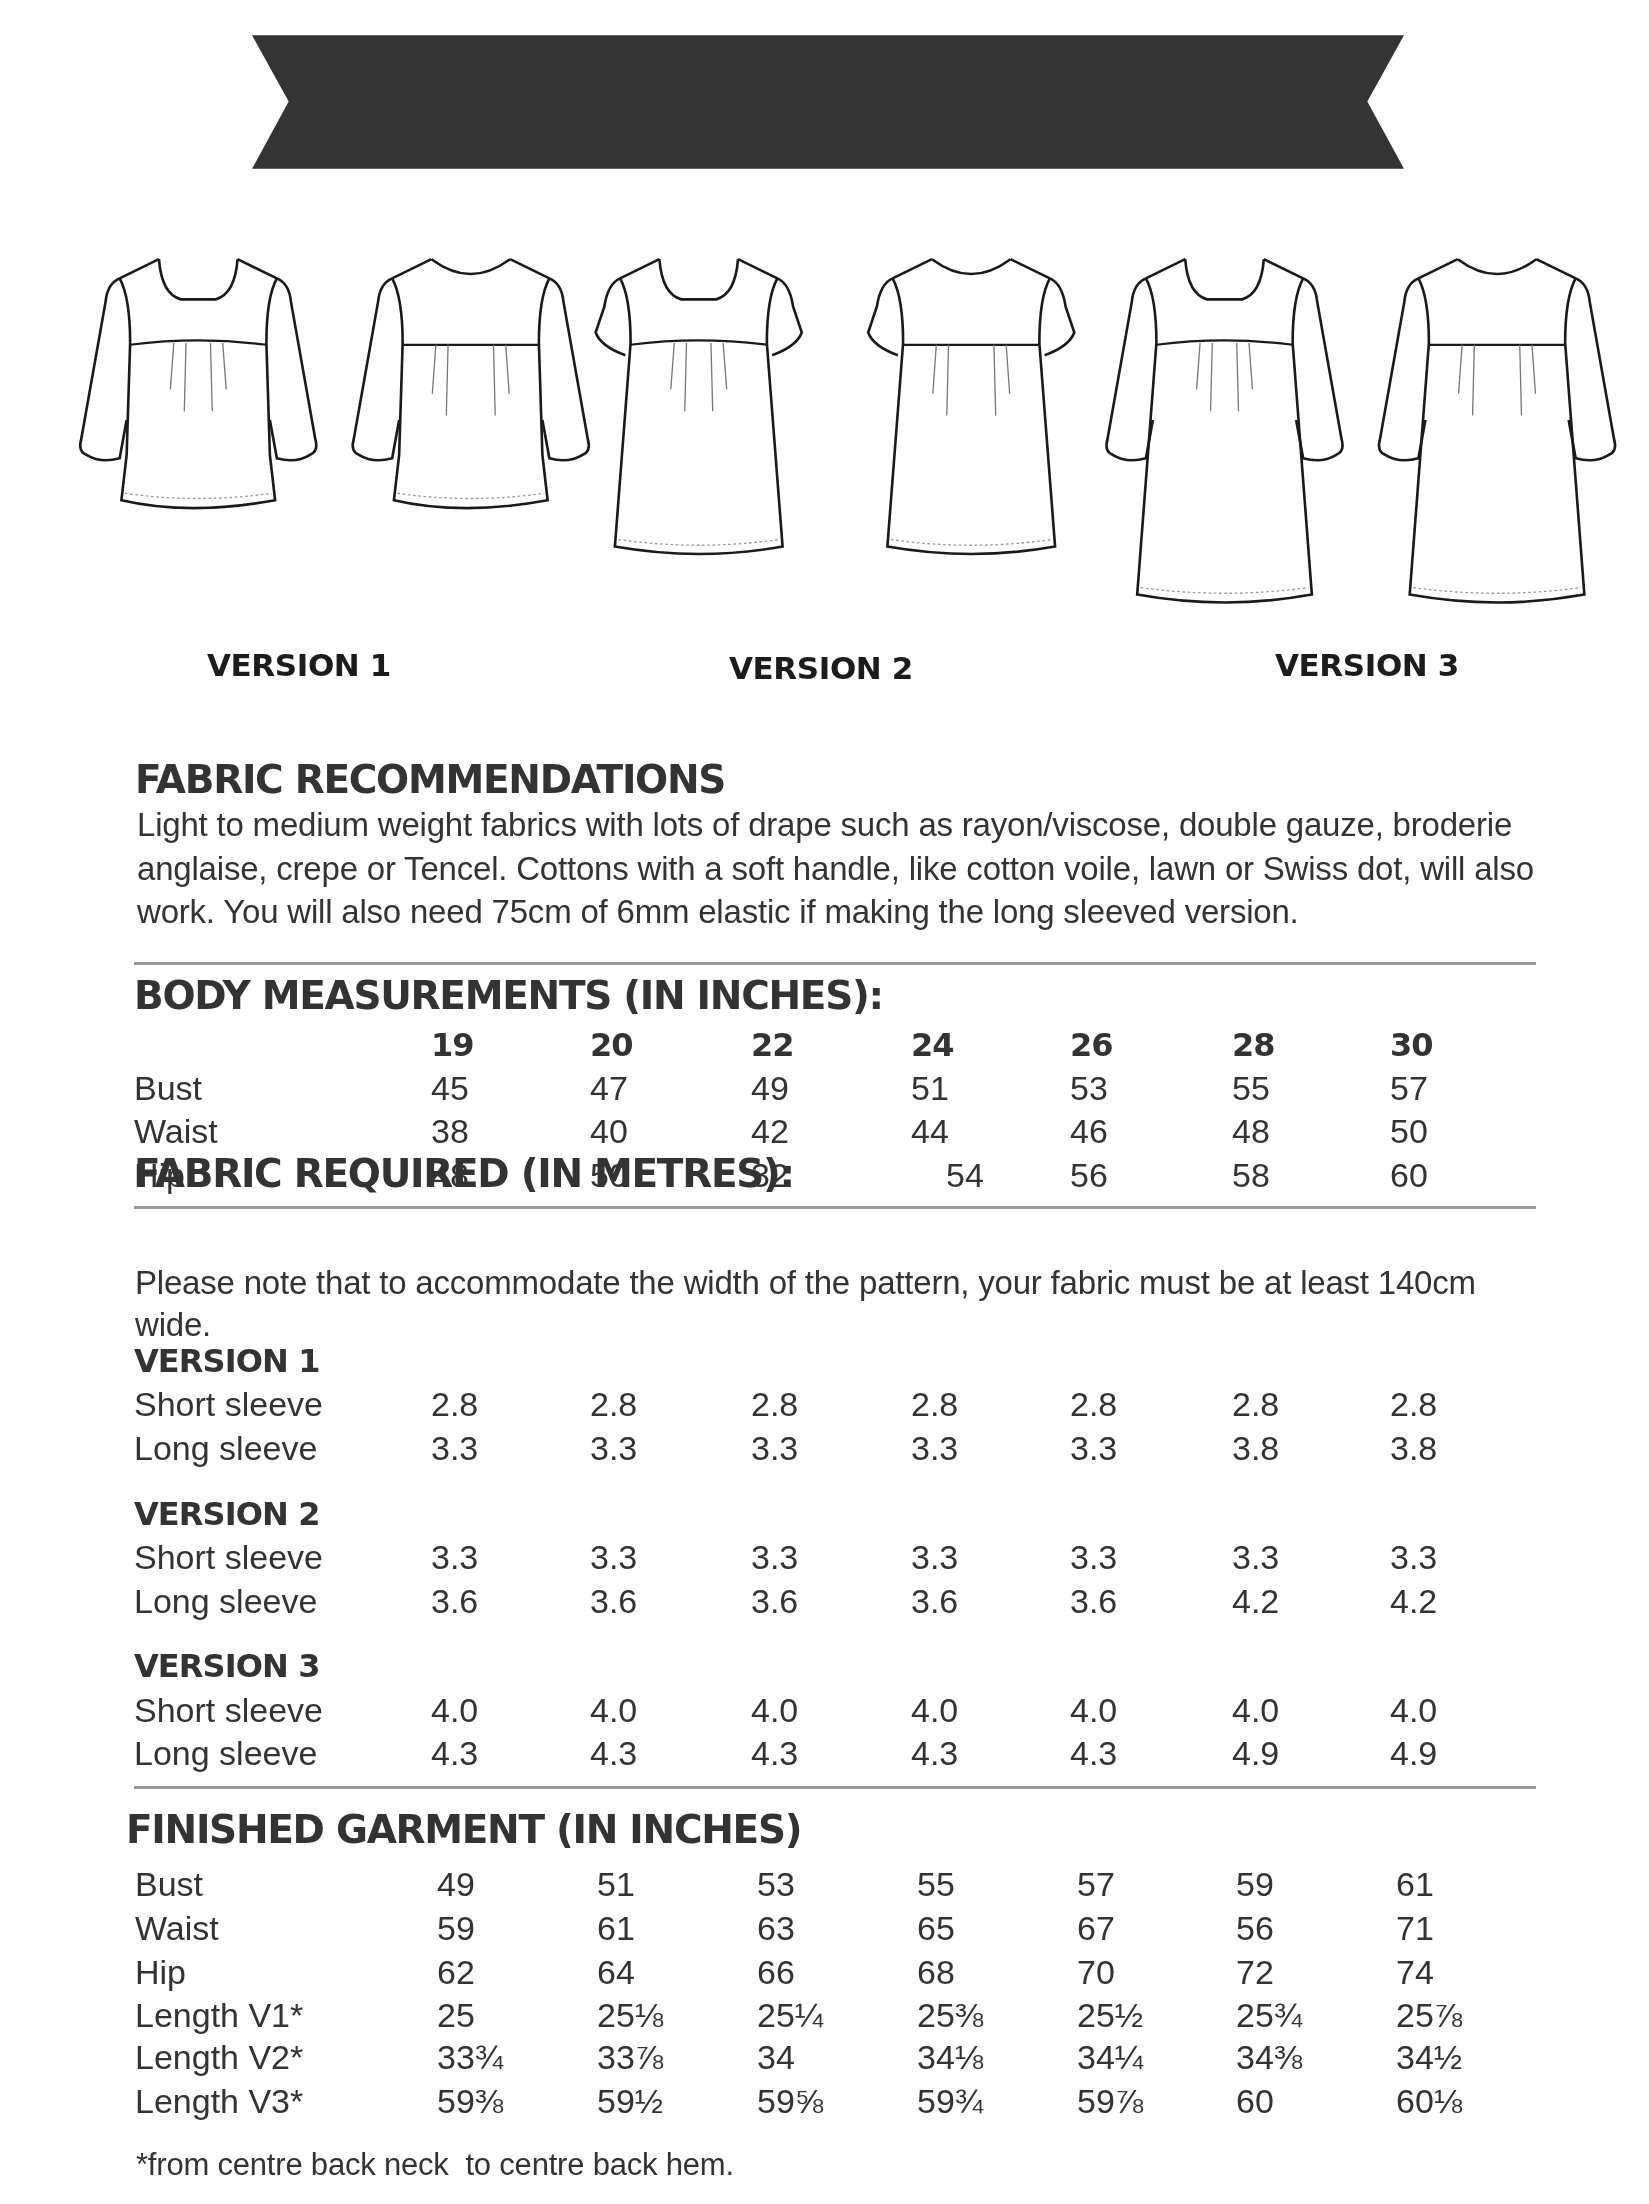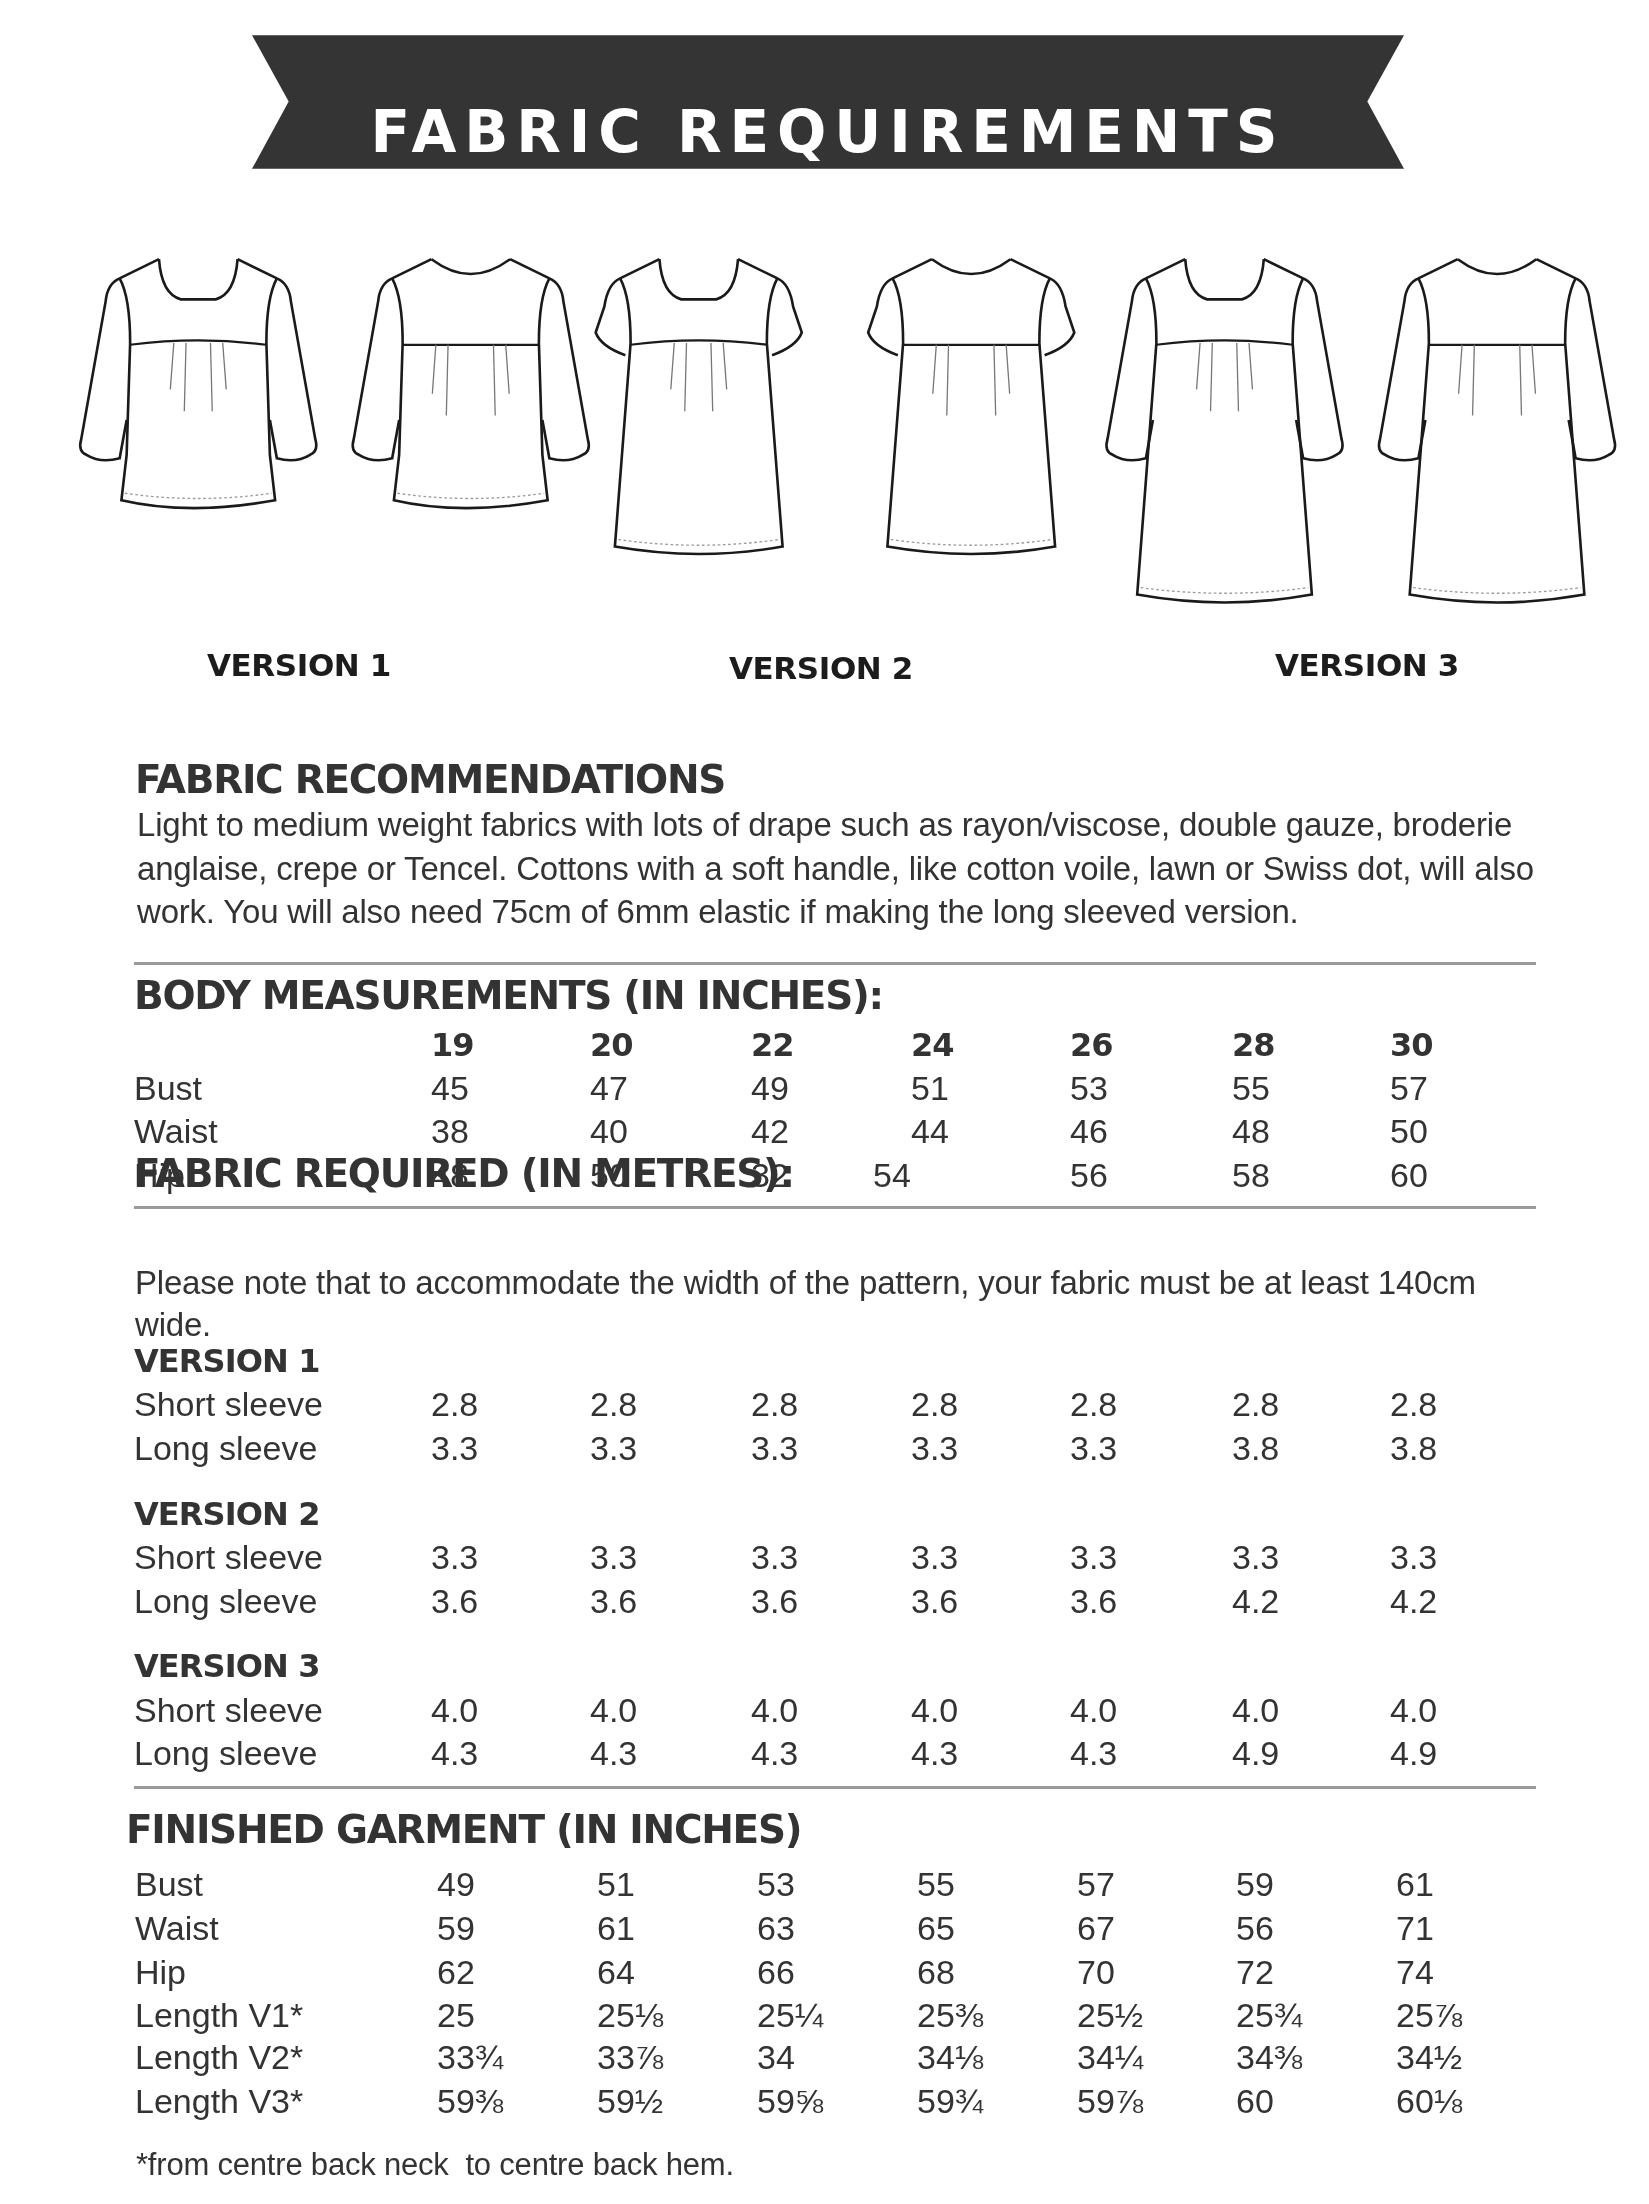--- a/index.html
+++ b/index.html
@@ -20,21 +20,20 @@
   .row { position: absolute; left: 0; width: 1649px; height: 40px; }
   .row > span { position: absolute; top: 0; }
 </style>
 </head>
 <body>
 
 <div class="banner">
   <svg width="1152" height="134" viewBox="0 0 1319 153">
     <polygon points="0,0 1319,0 1277,76 1319,153 0,153 42,76" fill="#343434"></polygon>
   </svg>
-  <div class="banner-title">FABRIC REQUIREMENTS</div>
 </div>
 
 <svg class="garment" style="left:0;top:245px" width="1649" height="376" viewBox="0 0 1888 430">
   <defs>
 
     <g id="ls-front-top">
       <path d="M-45,16 L-90,40 Q-102,44 -104,60 L-128,215 Q-132,228 -124,234 Q-110,245 -86,240 L-80,236 L-72,130 M-90,40 Q-72,55 -72,130" fill="none" stroke="#1a1a1a" stroke-width="3"></path>
       <path d="M45,16 L90,40 Q102,44 104,60 L128,215 Q132,228 124,234 Q110,245 86,240 L80,236 L72,130 M90,40 Q72,55 72,130" fill="none" stroke="#1a1a1a" stroke-width="3"></path>
     </g>
   </defs>
@@ -141,21 +140,21 @@
   <span class="num" style="left:911px">44</span>
   <span class="num" style="left:1070px">46</span>
   <span class="num" style="left:1232px">48</span>
   <span class="num" style="left:1390px">50</span>
 </div>
 <div class="row" style="top:1158px">
   <span class="lbl" style="left:134px">Hip</span>
   <span class="num" style="left:431px">48</span>
   <span class="num" style="left:590px">50</span>
   <span class="num" style="left:751px">32</span>
-  <span class="num" style="left:873px">54</span>
+  <span class="num" style="left:946px">54</span>
   <span class="num" style="left:1070px">56</span>
   <span class="num" style="left:1232px">58</span>
   <span class="num" style="left:1390px">60</span>
 </div>
 
 <div class="divider" style="top:1206px"></div>
 
 <div class="abs h2" style="left:134px;top:1154px">FABRIC REQUIRED (IN METRES):</div>
 <div class="abs body" style="left:135px;top:1266px">Please note that to accommodate the width of the pattern, your fabric must be at least 140cm</div>
 <div class="abs body" style="left:135px;top:1308px">wide.</div>

